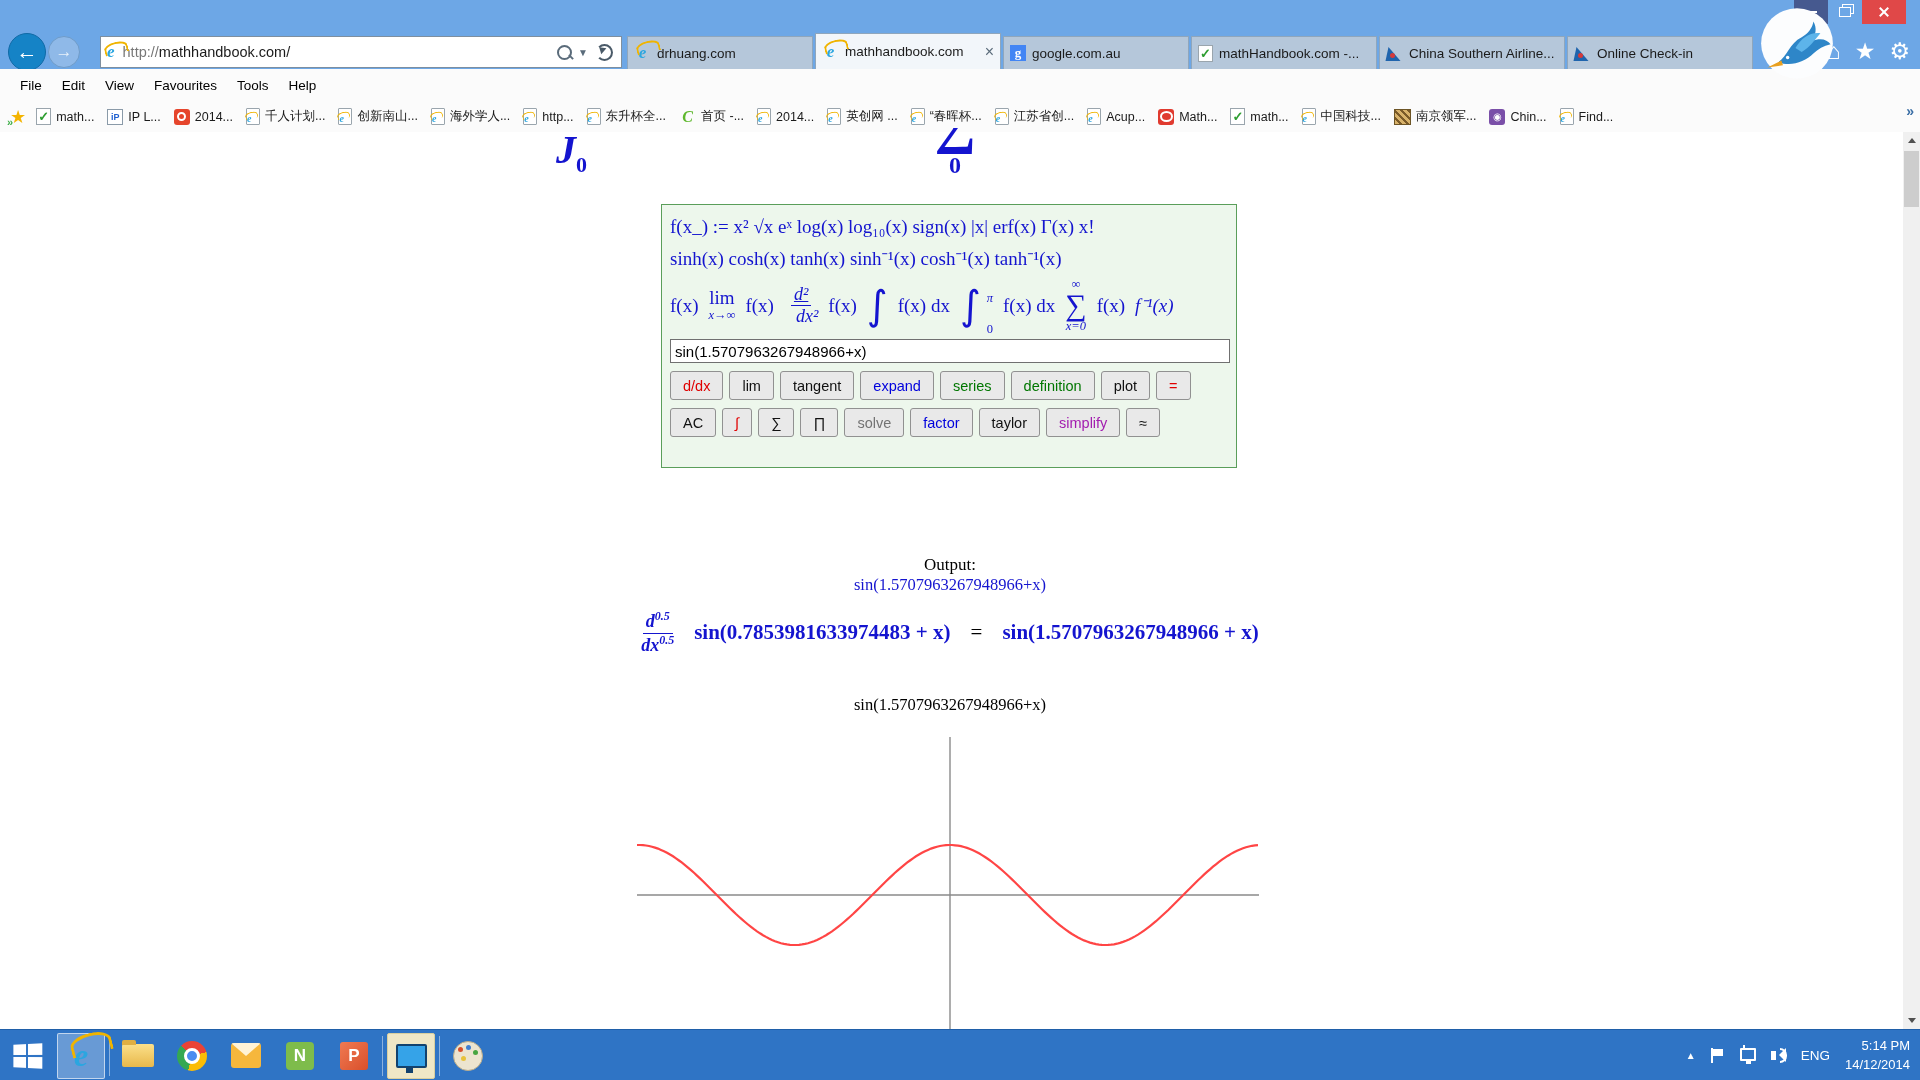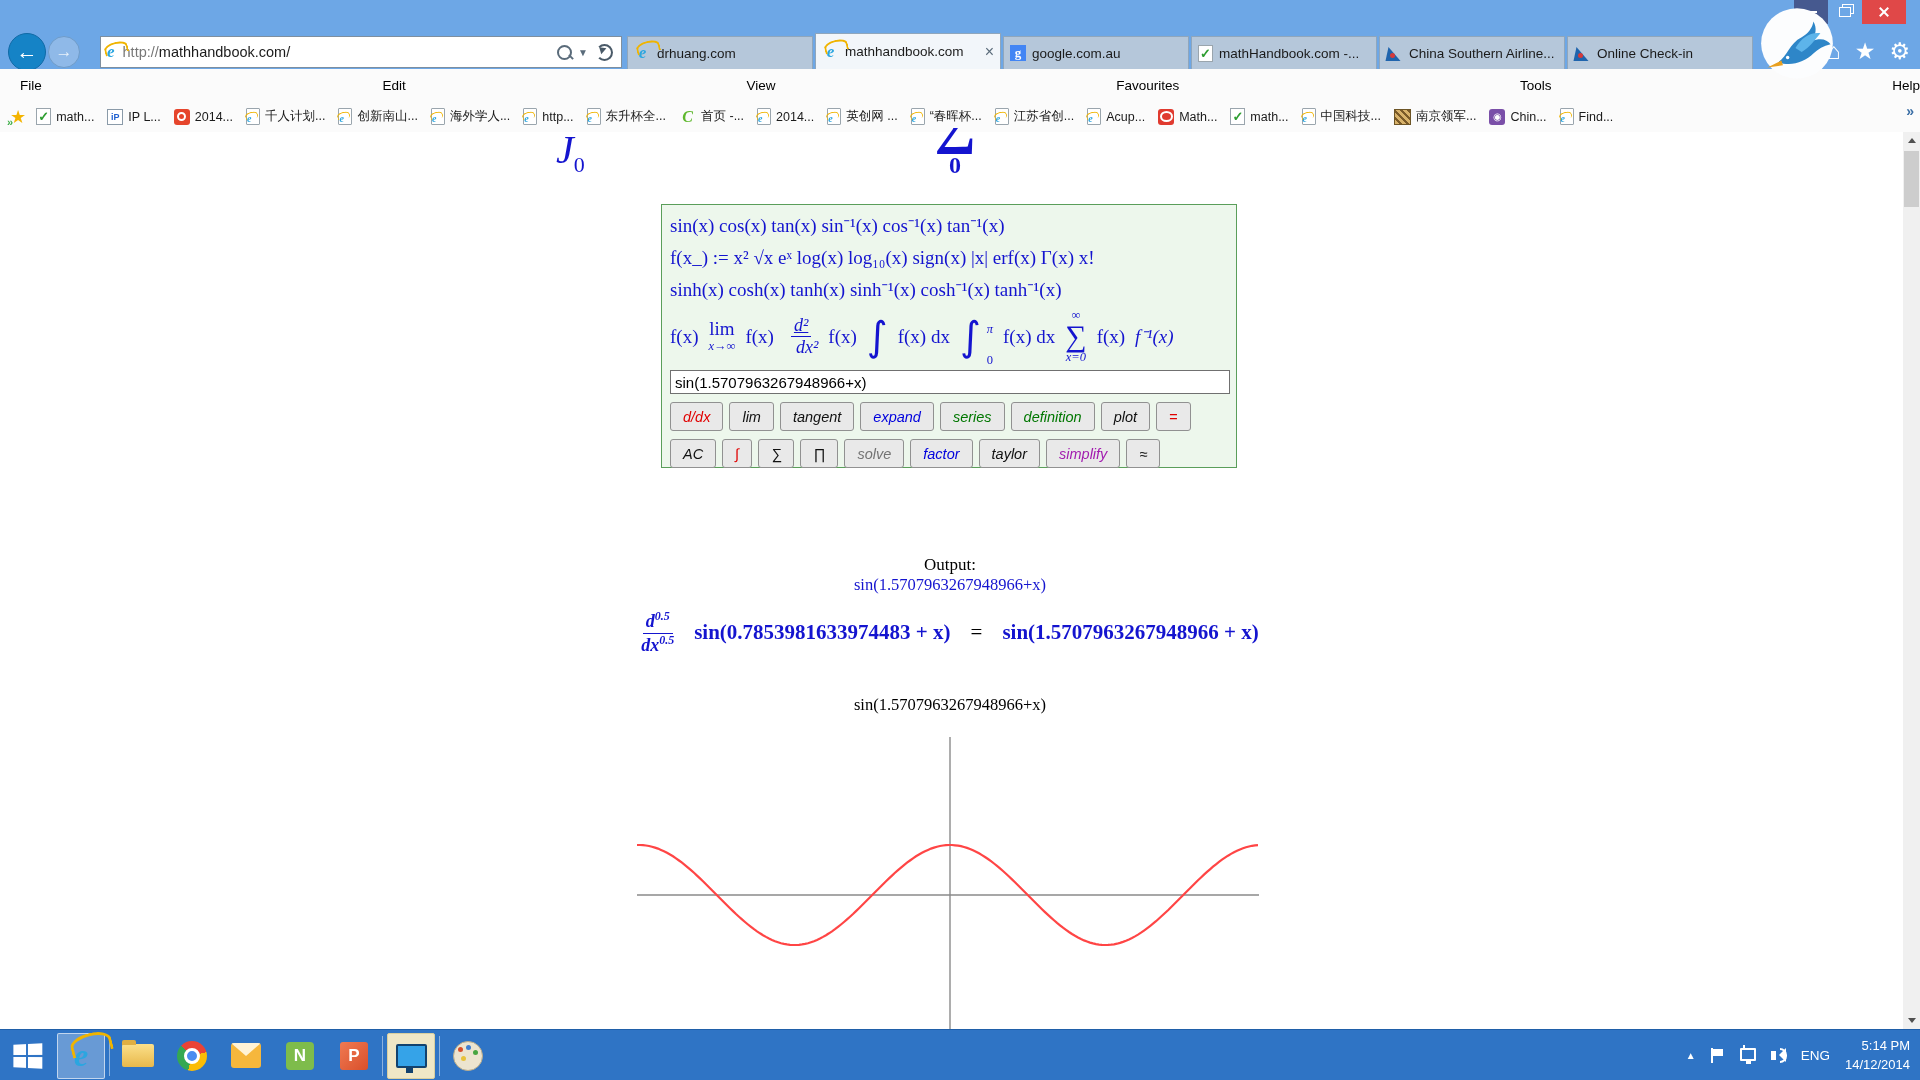--- a/index.html
+++ b/index.html
@@ -41,21 +41,21 @@
   .tab .tab-label{white-space:nowrap;overflow:hidden;text-overflow:ellipsis;flex:1;margin-left:6px;}
   .tab .tab-close{color:#5a6b7a;font-size:16px;margin-left:4px;}
 
   .cornerbtns{position:absolute;right:10px;top:37px;display:flex;gap:14px;color:#fff;align-items:center;}
   .cornerbtns span{font-size:23px;line-height:28px;}
 
   .birdlogo{position:absolute;left:1751px;top:6px;width:92px;height:78px;z-index:5;}
 
   
   .menubar{position:absolute;left:0;top:69px;width:1920px;height:32px;background:#fbfbfb;display:flex;align-items:center;
-           font-size:13.5px;color:#000;justify-content:space-between;}
+           font-size:13.5px;color:#000;}
   .menubar span{margin-left:20px;}
   .favbar{position:absolute;left:0;top:101px;width:1920px;height:31px;background:#fbfbfb;border-bottom:1px solid #d9d9d9;
           display:flex;align-items:center;font-size:12.5px;color:#1b1b1b;overflow:hidden;}
   .fav-star{position:relative;color:#f4b400;font-size:18px;margin:0 10px 0 10px;}
   .fav-arrow{position:absolute;left:-3px;bottom:0px;color:#3fae49;font-size:11px;font-weight:bold;}
   .fav-item{display:flex;align-items:center;margin-right:13px;white-space:nowrap;}
   .fav-item .lbl{margin-left:5px;}
   .fav-chevron{position:absolute;right:6px;top:1px;color:#3a6ea5;font-size:14px;font-weight:bold;}
 
   
@@ -77,21 +77,21 @@
   .swoosh-icon{color:#5fb82e;font-family:"Liberation Serif",serif;font-weight:bold;font-style:italic;font-size:16px;}
   .oracle-icon{width:16px;height:16px;background:#e03a2f;border-radius:3px;}
   .o-ring{width:9px;height:7px;border:2px solid #fff;border-radius:50%;}
   .tiger-icon{width:17px;height:16px;background:repeating-linear-gradient(45deg,#d8b26a 0 3px,#7a5a28 3px 5px);border:1px solid #6d5526;}
   .purple-icon{width:16px;height:16px;background:#7a4fa8;border-radius:3px;color:#fff;font-size:10px;}
 
   
   .content{position:absolute;left:0;top:132px;width:1903px;height:897px;background:#fff;}
   .mathblue{color:#1414cf;}
 
-  .partial-left{position:absolute;left:556px;top:-6px;font-family:"Liberation Serif",serif;font-style:italic;font-weight:normal;
+  .partial-left{position:absolute;left:556px;top:-6px;font-family:"Liberation Serif",serif;font-style:italic;font-weight:bold;
                 font-size:40px;color:#1414cf;}
   .partial-left sub{font-size:22px;font-style:normal;}
   .partial-sigma{position:absolute;left:925px;top:-4px;width:60px;text-align:center;color:#1414cf;font-family:"Liberation Serif",serif;font-weight:bold;}
   .psig-clip{height:26px;overflow:hidden;display:flex;justify-content:center;}
   .psig-clip span{font-size:58px;line-height:58px;margin-top:-34px;}
   .psig-zero{font-size:24px;line-height:22px;}
 
   .panel{position:absolute;left:661px;top:72px;width:576px;height:264px;box-sizing:border-box;background:#edf7ec;
          border:1px solid #5a9e5a;padding:5px 8px;}
   .prow{font-family:"Liberation Serif",serif;color:#1414cf;font-size:19px;line-height:31px;white-space:nowrap;}
@@ -103,21 +103,21 @@
   .fracblk .num{border-bottom:1.6px solid #1414cf;padding:0 3px 1px;text-decoration:underline;}
   .fracblk .den{padding-top:1px;margin-left:12px;}
   .bigint{font-size:40px;line-height:40px;font-family:"DejaVu Sans",sans-serif;font-weight:normal;}
   .intlims{display:inline-flex;flex-direction:column;justify-content:space-between;height:44px;font-size:12.5px;margin-left:-4px;}
   .sumblk{display:inline-flex;flex-direction:column;align-items:center;line-height:1;font-size:12.5px;}
   .sumblk .sym{font-size:30px;line-height:30px;}
   .itl{font-style:italic;}
 
   .pinput{width:560px;height:24px;box-sizing:border-box;border:1px solid #707070;background:#fff;font-size:15px;
           font-family:"Liberation Sans",sans-serif;padding:1px 4px;margin-top:3px;}
-  .btnrow{display:flex;gap:6px;margin-top:8px;font-style:italic;}
+  .btnrow{display:flex;gap:6px;margin-top:8px;}
   .cbtn{height:27px;background:#e9e9e9;border:1px solid #919191;border-radius:3px;font-size:14.5px;
         display:flex;align-items:center;justify-content:center;padding:0 12px;font-family:"Liberation Sans",sans-serif;}
 
   .io{position:absolute;left:400px;width:1100px;text-align:center;font-family:"Liberation Serif",serif;}
   .io-label{font-size:17px;color:#000;}
   .io-val{font-size:16.5px;}
 
   .eqline{position:absolute;left:400px;top:478px;width:1100px;display:flex;align-items:center;justify-content:center;
           font-family:"Liberation Serif",serif;font-weight:600;color:#1414cf;font-size:21px;gap:20px;}
   .eqfrac{display:inline-flex;flex-direction:column;align-items:center;font-size:18px;line-height:1.1;}
@@ -390,21 +390,20 @@
       <span>J</span><sub>0</sub>
     </div>
     <div class="partial-sigma">
       <div class="psig-clip">
           <span>∑</span>
         </div>
       <div class="psig-zero">0</div>
     </div>
 
     <div class="panel">
-      <div class="prow">sin(x) cos(x) tan(x) sin⁻¹(x) cos⁻¹(x) tan⁻¹(x)</div>
       <div class="prow prow3">f(x_) := x²  √x  eˣ  log(x)  log₁₀(x)  sign(x)  |x|  erf(x)  Γ(x)  x!</div>
       <div class="prow">sinh(x) cosh(x) tanh(x) sinh⁻¹(x) cosh⁻¹(x) tanh⁻¹(x)</div>
 
       <div class="prow prow4">
         <span>f(x)</span>
         <span class="limblk">
           <span class="l1">lim</span>
           <span class="l2 itl">x→∞</span>
         </span>
         <span>f(x)</span>

